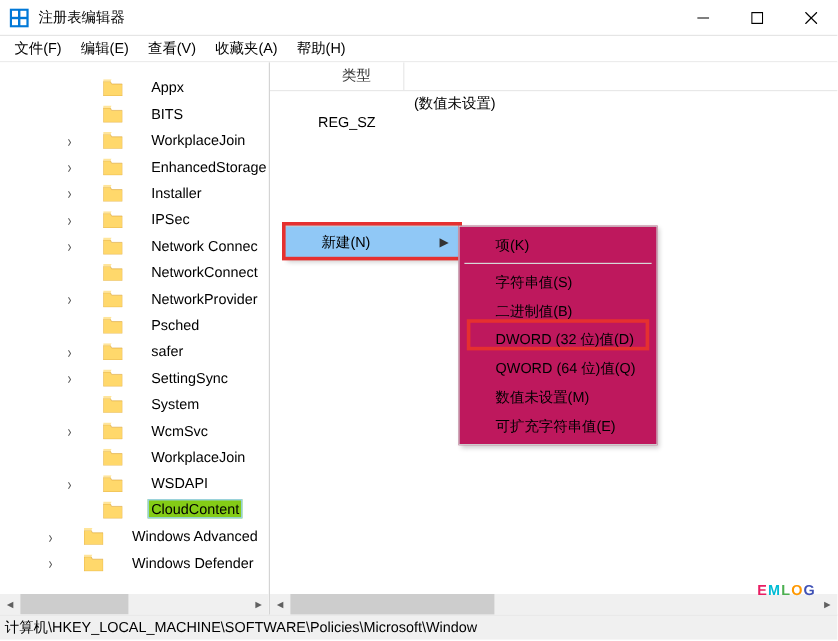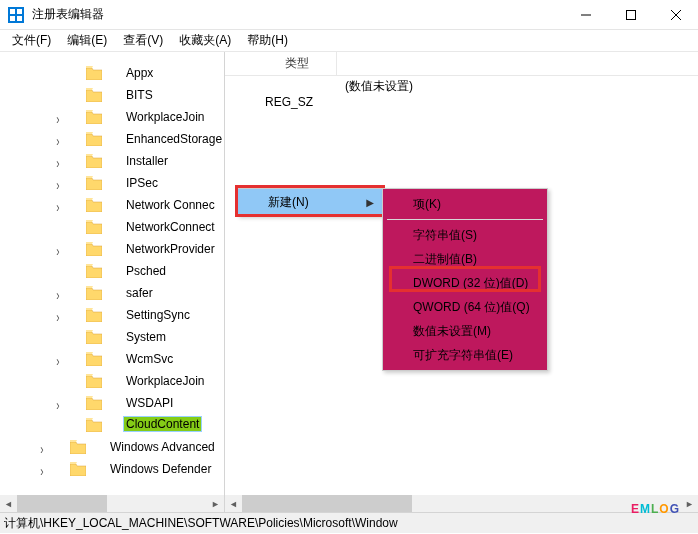--- a/index.html
+++ b/index.html
@@ -54,21 +54,21 @@
 .ctx-item.hl { background: #90c8f6; }
 .ctx-item .arrow-r { position: absolute; right: 8px; font-size: 10px; color: #333; }
 .ctx-redbox { position: absolute; border: 3px solid #e53030; pointer-events: none; }
 .ctx-redbox.box1 { left: 235px; top: 185px; width: 150px; height: 32px; }
 
 .submenu { position: absolute; left: 382px; top: 188px; width: 166px; background: #be185d; border: 1px solid #cccccc; box-shadow: 2px 2px 4px rgba(0,0,0,0.2); padding: 3px 2px; }
 .sub-item { height: 24px; display: flex; align-items: center; padding: 0 10px 0 28px; }
 .sub-sep { height: 1px; background: #d7d7d7; margin: 3px 2px; }
 .ctx-redbox.box2 { left: 389px; top: 266px; width: 152px; height: 26px; }
 
-.watermark { position: absolute; right: 18px; bottom: 12px; font-size: 40px; font-weight: 900; letter-spacing: 1px; font-family: Arial, sans-serif; }
+.watermark { position: absolute; right: 18px; bottom: 28px; font-size: 40px; font-weight: 900; letter-spacing: 1px; font-family: Arial, sans-serif; }
 .watermark span:nth-child(1){color:#e91e63;}
 .watermark span:nth-child(2){color:#00bcd4;}
 .watermark span:nth-child(3){color:#4caf50;}
 .watermark span:nth-child(4){color:#ff9800;}
 .watermark span:nth-child(5){color:#3f51b5;}
 </style>
 </head>
 <body>
 
 <div class="titlebar">

